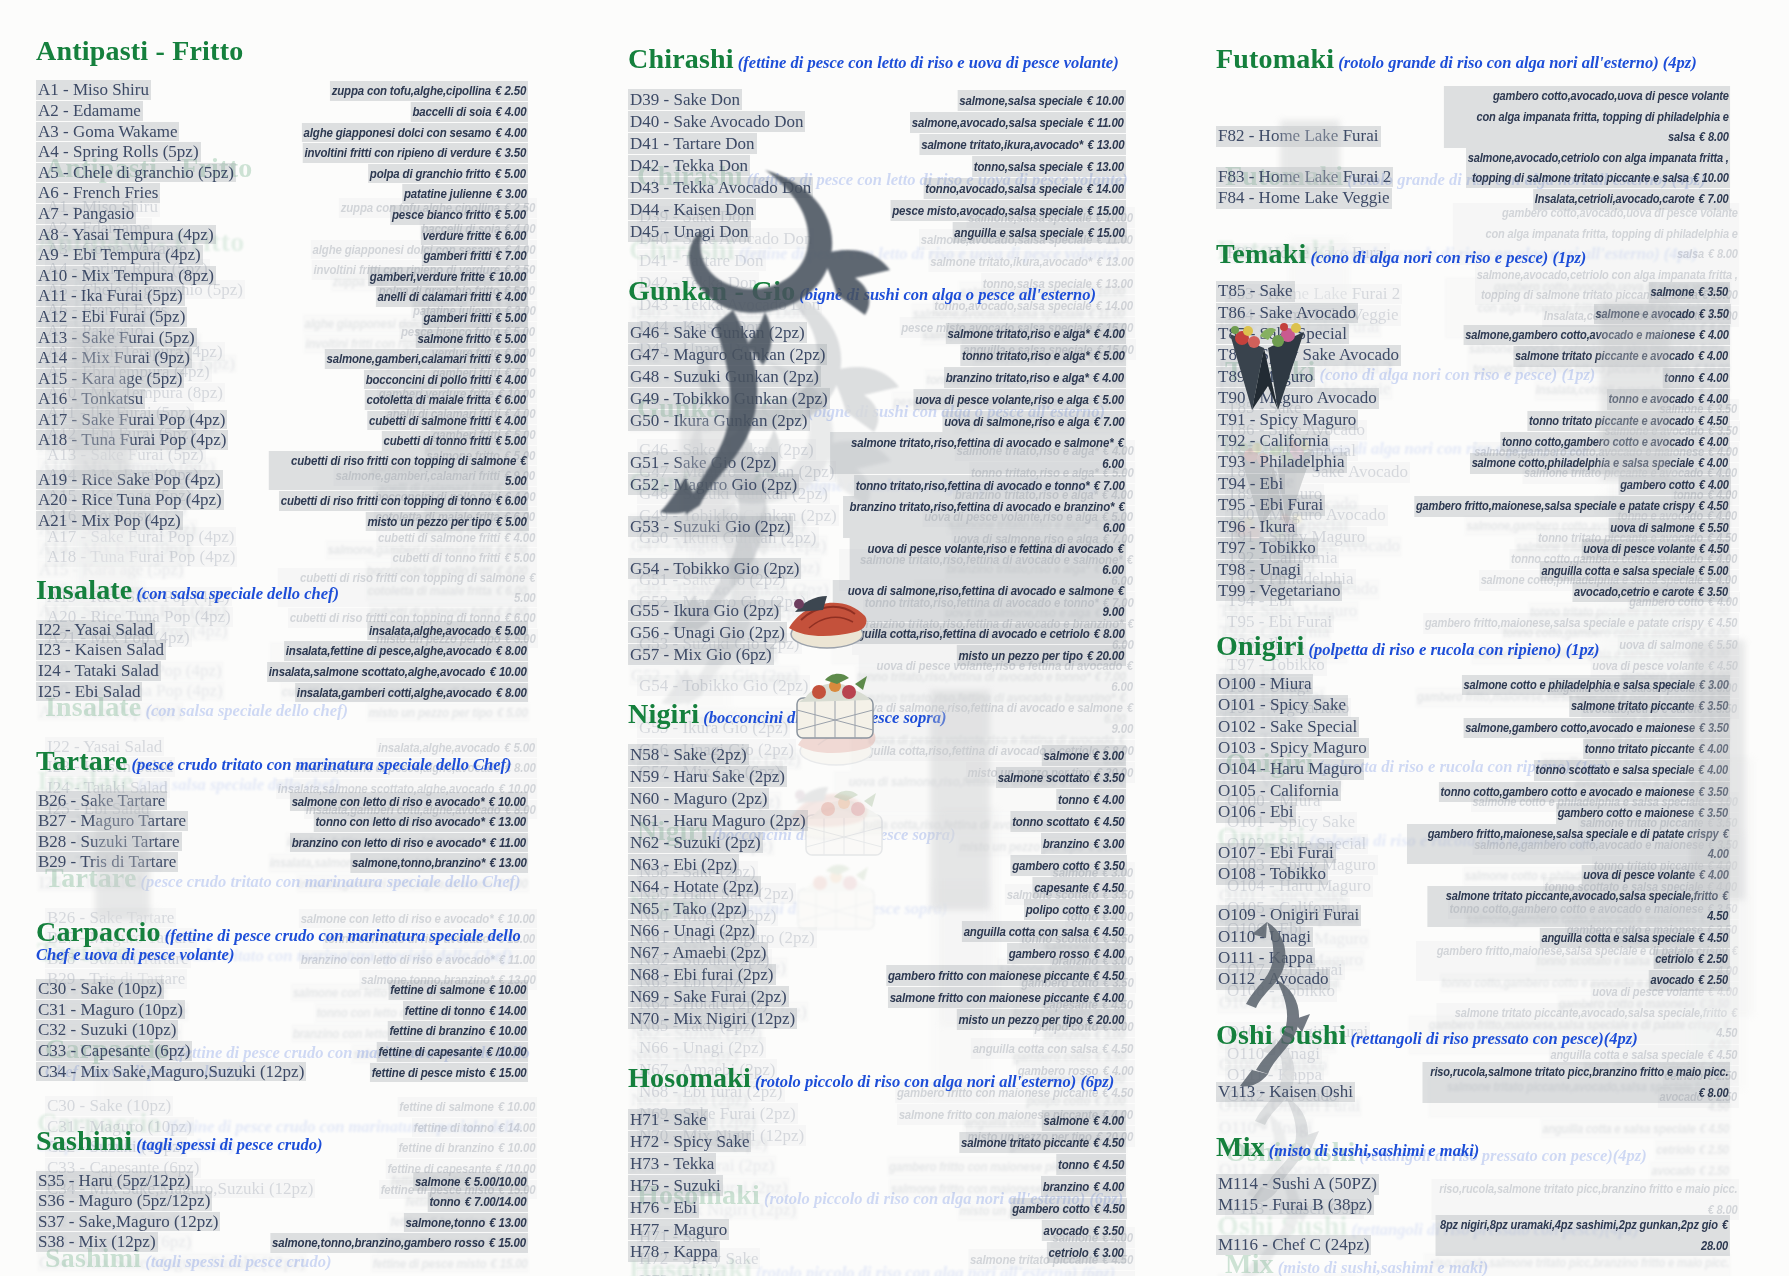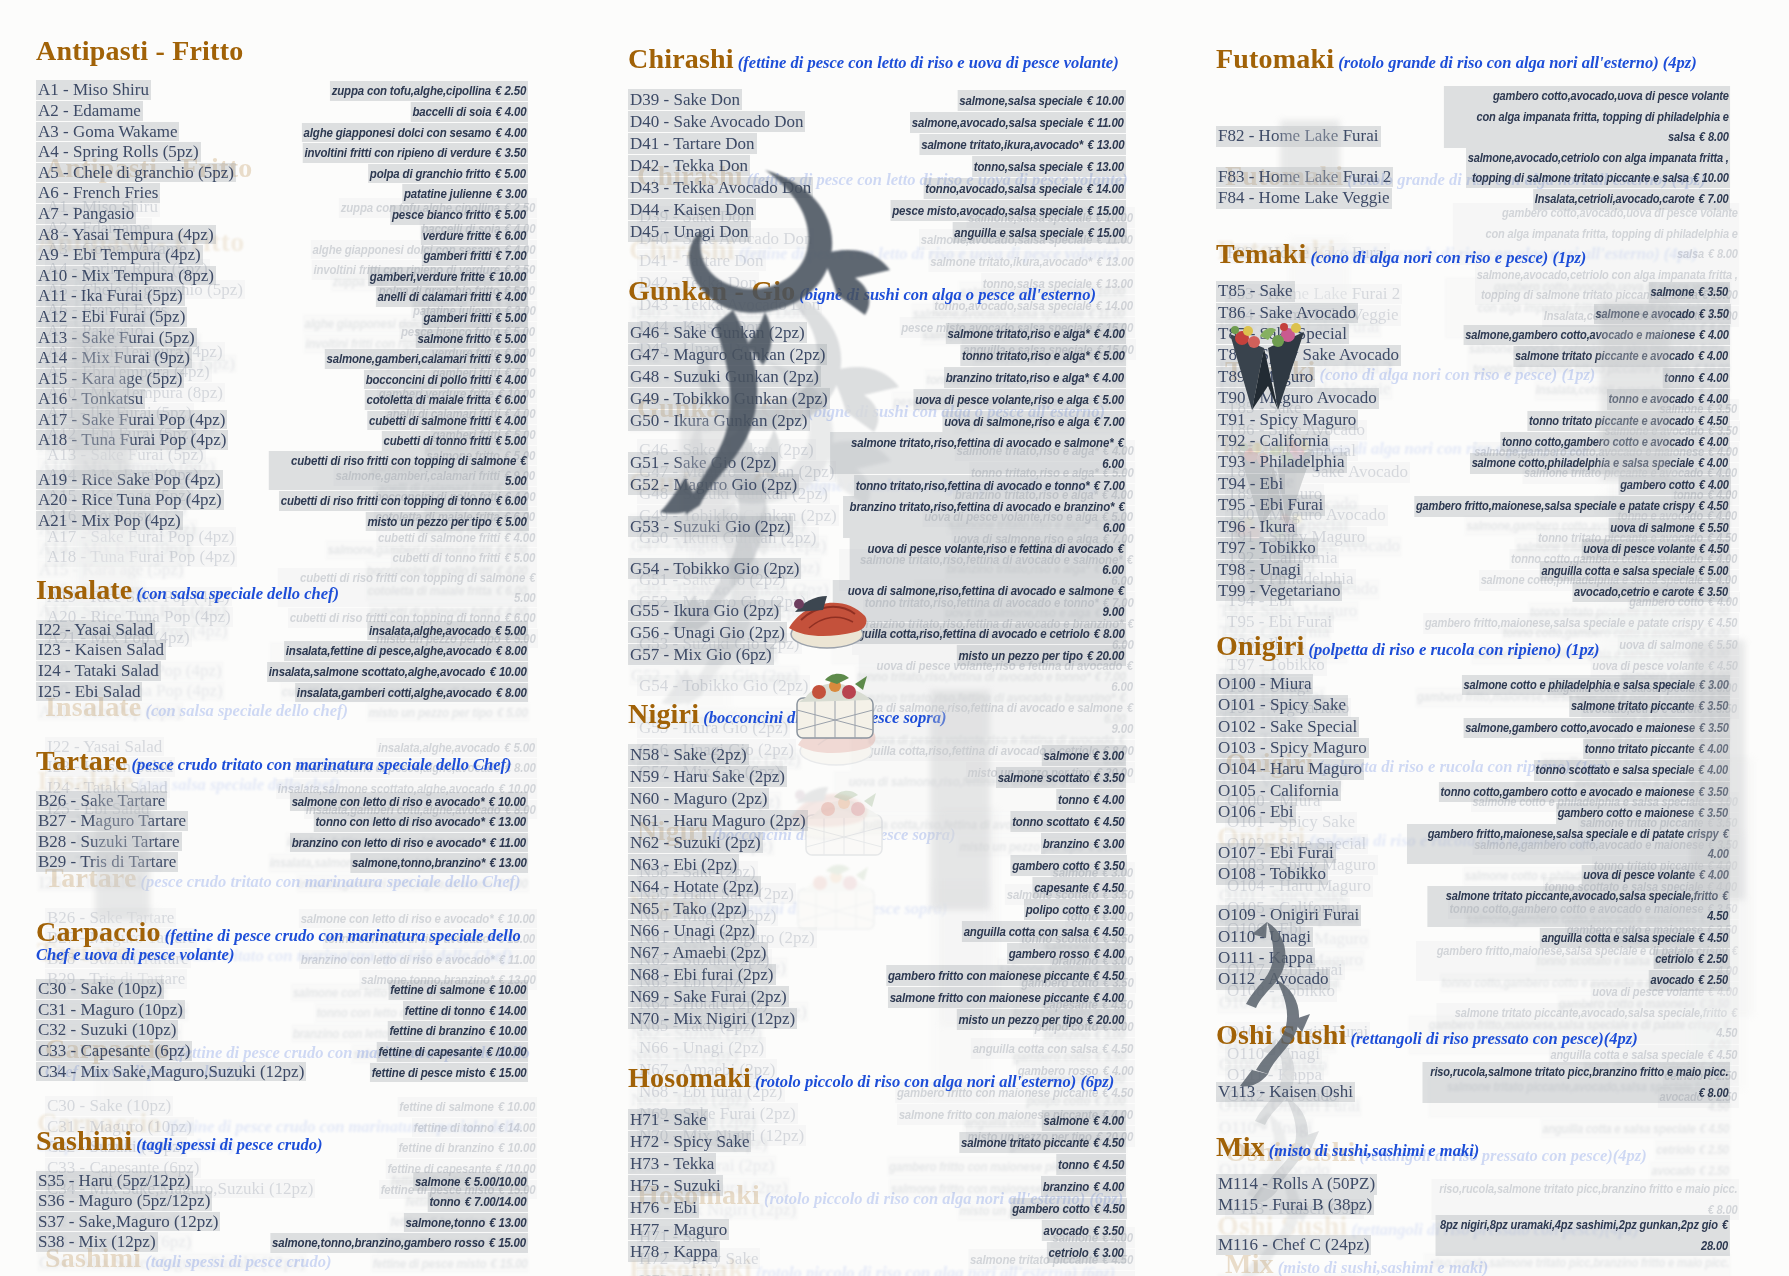--- a/index.html
+++ b/index.html
@@ -16,21 +16,21 @@
   .col{position:absolute;top:0;}
   .col1{left:36px;width:492px;--lh:19.6px;--secgap:44px;--headgap:15px;--dscale:.85;padding-top:36px;}
   .col2{left:628px;width:498px;--lh:21px;--secgap:33px;--headgap:16px;--dscale:.85;padding-top:44px;}
   .col3{left:1216px;width:514px;--lh:20.4px;--secgap:29px;--headgap:13px;--dscale:.82;padding-top:44px;}
 
   .section{margin-top:var(--secgap);}
   .section:first-child{margin-top:0;}
   .sec-head{margin-bottom:var(--headgap);line-height:1.05;}
   .sec-title{
     font-family:"Liberation Serif", serif;font-weight:bold;
-    font-size:28px;color:#a16207;letter-spacing:.2px;
+    font-size:28px;color:#15803d;letter-spacing:.2px;
   }
   .sec-sub{
     font-family:"Liberation Serif", serif;font-weight:bold;font-style:italic;
     font-size:16.5px;color:#1d4ed8;
   }
   .row{display:flex;align-items:baseline;line-height:var(--lh);}
   .label{
     flex:0 0 auto;white-space:nowrap;
     font-family:"Liberation Serif", serif;font-size:17px;color:#3d4a66;
     background:rgba(150,154,162,.30);padding:0 2px;
@@ -1570,21 +1570,21 @@
       <div class="section">
         <div class="sec-head"><span class="sec-title">Oshi Sushi</span> <span class="sec-sub">(rettangoli di riso pressato con pesce)(4pz)</span></div>
         <div class="row">
           <span class="label">V113 - Kaisen Oshi</span>
           <span class="right"><span class="dp"><span>riso,rucola,salmone tritato picc,branzino fritto e maio picc.</span><span class="price">€ 8.00</span></span></span>
         </div>
       </div>
       <div class="section">
         <div class="sec-head"><span class="sec-title">Mix</span> <span class="sec-sub">(misto di sushi,sashimi e maki)</span></div>
         <div class="row">
-          <span class="label">M114 - Rolls A (50PZ)</span>
+          <span class="label">M114 - Sushi A (50PZ)</span>
         </div>
         <div class="row">
           <span class="label">M115 - Furai B (38pz)</span>
         </div>
         <div class="row">
           <span class="label">M116 - Chef C (24pz)</span>
           <span class="right"><span class="dp"><span>8pz nigiri,8pz uramaki,4pz sashimi,2pz gunkan,2pz gio</span><span class="price">€ 28.00</span></span></span>
         </div>
       </div>
     </div>

